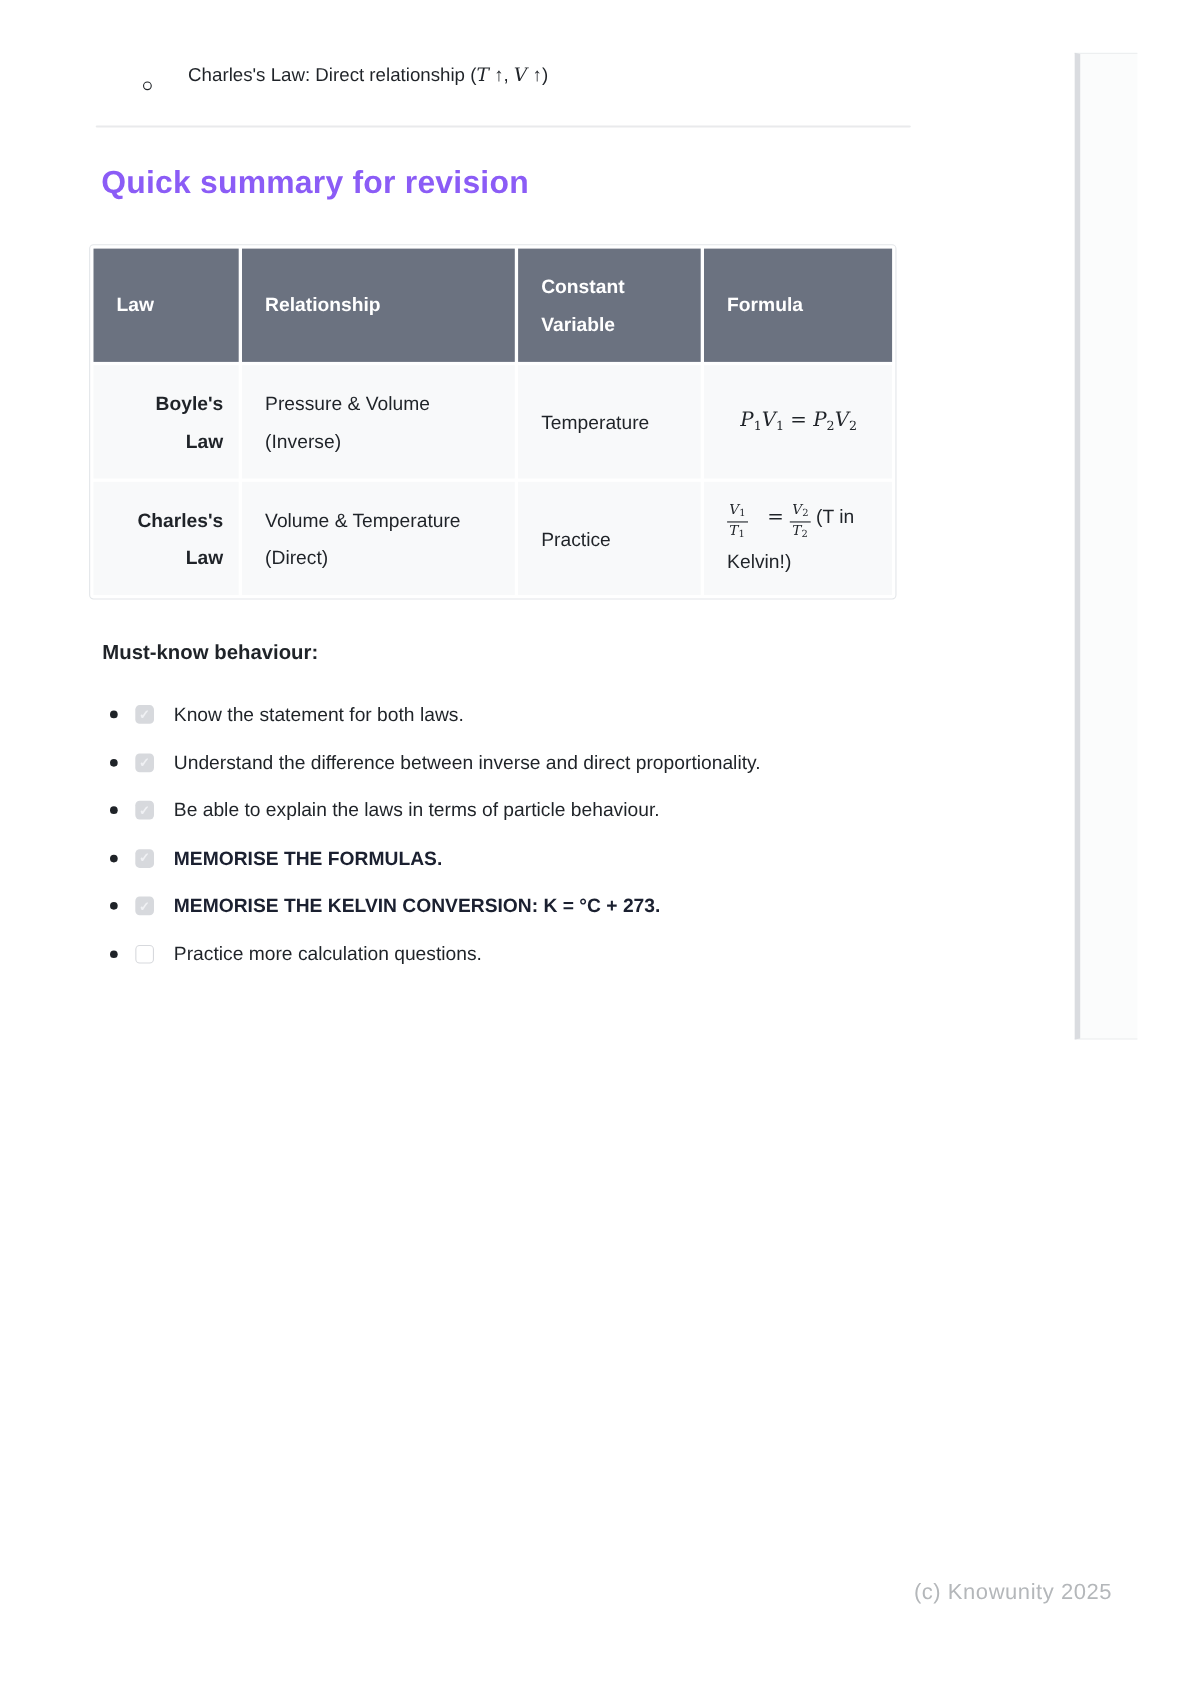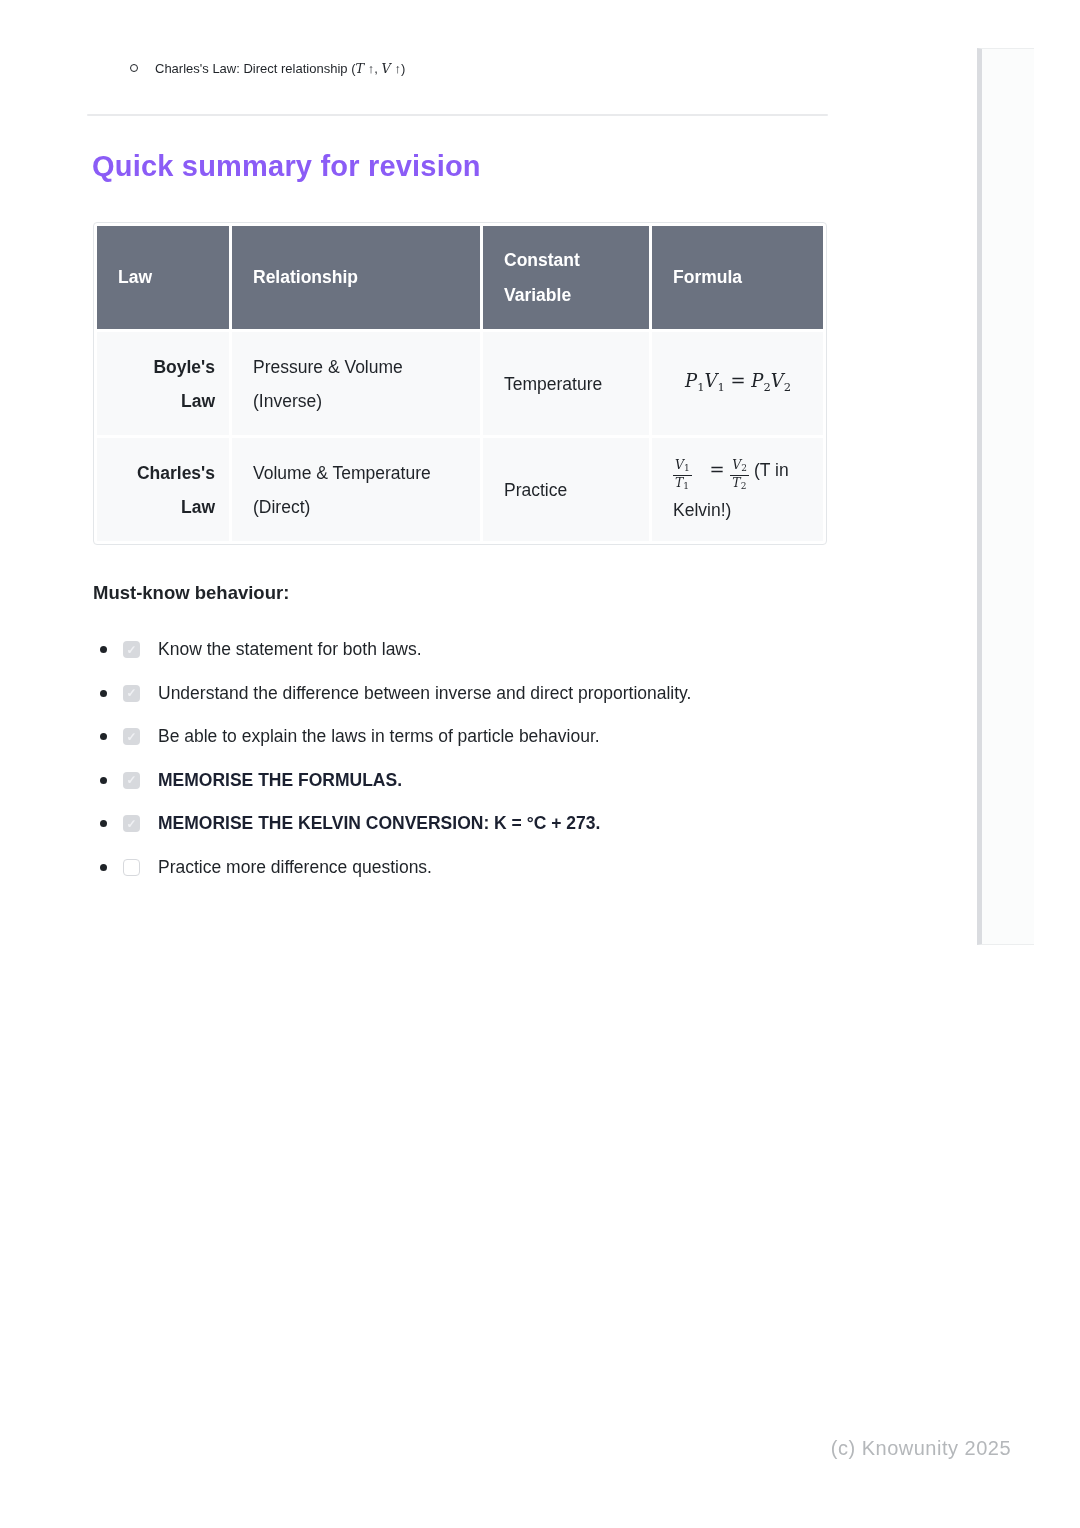--- a/index.html
+++ b/index.html
@@ -14,23 +14,24 @@
     height: 1528px;
     background: #ffffff;
     overflow: hidden;
   }
 
   
   .note-item {
     position: absolute;
     left: 130px; top: 56px;
     display: flex;
-    align-items: flex-start;
-    font-size: 13px;
+    align-items: flex-end;
+    font-size: 17px;
     line-height: 25px;
+    gap: 16px;
   }
   .note-bullet {
     width: 8px; height: 8px;
     border: 1.7px solid #1f2328;
     border-radius: 50%;
     margin: 8px 17px 0 0;
     flex: 0 0 auto;
   }
   .mathvar {
     font-family: "DejaVu Serif", serif;
@@ -50,21 +51,21 @@
     left: 92px; top: 150px;
     font-size: 29px;
     font-weight: 700;
     color: #8b5cf6;
     letter-spacing: 0.2px;
   }
 
   
   .summary-table {
     position: absolute;
-    left: 93px; top: 222px;
+    left: 81px; top: 222px;
     width: 734px;
     border-collapse: separate;
     border-spacing: 3px;
     background: #ffffff;
     border: 1px solid #e3e6e9;
     border-radius: 4px;
     table-layout: fixed;
   }
   .summary-table th {
     background: #6b7280;
@@ -273,21 +274,21 @@
     <li class="check-row bold">
       <span class="dot-bullet"></span>
       <span class="checkbox checked">
           <span>✓</span>
         </span>
       <span>MEMORISE THE KELVIN CONVERSION: K = °C + 273.</span>
     </li>
     <li class="check-row">
       <span class="dot-bullet"></span>
       <span class="checkbox unchecked"></span>
-      <span>Practice more difference questions.</span>
+      <span>Practice more calculation questions.</span>
     </li>
   </ul>
 
   <div class="scroll-strip"></div>
 
   <div class="footer-copyright">(c) Knowunity 2025</div>
 
 </div>
 
 </body></html>

